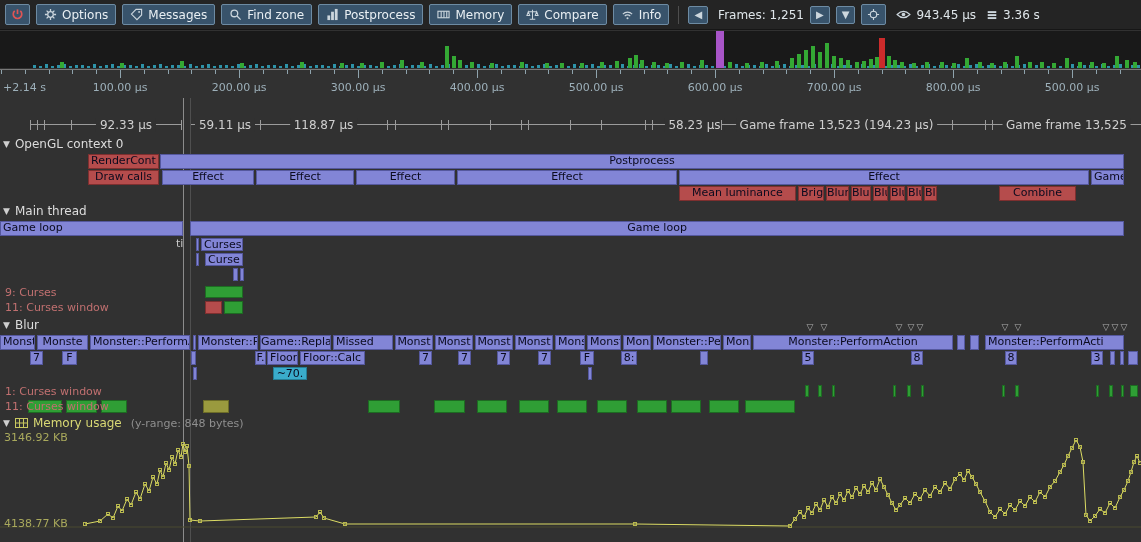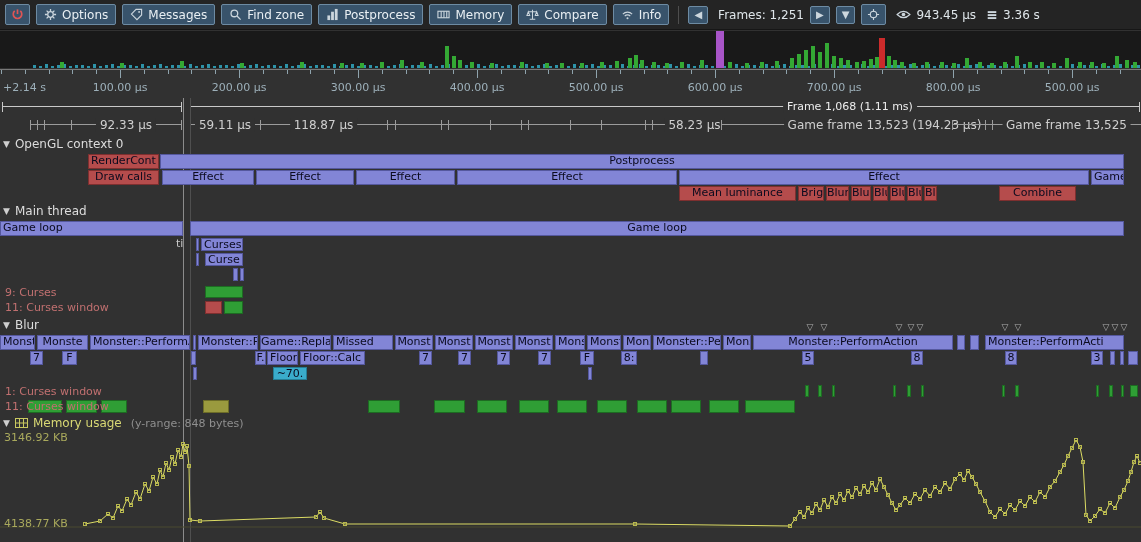--- a/index.html
+++ b/index.html
@@ -472,29 +472,20 @@
       <div class="rlabel" style="left: 596px;">500.00 μs</div>
       <div class="tick" style="left: 715px; height: 8px;"></div>
       <div class="rlabel" style="left: 715px;">600.00 μs</div>
       <div class="tick" style="left: 834px; height: 8px;"></div>
       <div class="rlabel" style="left: 834px;">700.00 μs</div>
       <div class="tick" style="left: 953px; height: 8px;"></div>
       <div class="rlabel" style="left: 953px;">800.00 μs</div>
       <div class="tick" style="left: 1072px; height: 8px;"></div>
       <div class="rlabel" style="left: 1072px;">500.00 μs</div>
     </div>
-  <div class="fband b1" id="band1" style="top:99px">
-      <div class="fseg-line" style="left: 2px; width: 179px;"></div>
-      <div class="fseg-tick" style="left: 2px;"></div>
-      <div class="fseg-tick" style="left: 181px;"></div>
-      <div class="fseg-line" style="left: 190px; width: 949px;"></div>
-      <div class="fseg-tick" style="left: 190px;"></div>
-      <div class="fseg-tick" style="left: 1139px;"></div>
-      <span class="fseg-label" style="left: 850px;">Frame 1,068 (1.11 ms)</span>
-    </div>
   <div class="fband b2" id="band2" style="top:117px">
       <div class="fseg-line" style="left: 30px; width: 7px;"></div>
       <div class="fseg-tick" style="left: 30px;"></div>
       <div class="fseg-tick" style="left: 37px;"></div>
       <div class="fseg-line" style="left: 37px; width: 7px;"></div>
       <div class="fseg-tick" style="left: 37px;"></div>
       <div class="fseg-tick" style="left: 44px;"></div>
       <div class="fseg-line" style="left: 44px; width: 27px;"></div>
       <div class="fseg-tick" style="left: 44px;"></div>
       <div class="fseg-tick" style="left: 71px;"></div>
@@ -540,21 +531,21 @@
       <div class="fseg-line" style="left: 645px; width: 7px;"></div>
       <div class="fseg-tick" style="left: 645px;"></div>
       <div class="fseg-tick" style="left: 652px;"></div>
       <div class="fseg-line" style="left: 652px; width: 69px;"></div>
       <div class="fseg-tick" style="left: 652px;"></div>
       <div class="fseg-tick" style="left: 721px;"></div>
       <span class="fseg-label" style="left: 686.5px; margin-left: 8px;">58.23 μs</span>
       <div class="fseg-line" style="left: 721px; width: 231px;"></div>
       <div class="fseg-tick" style="left: 721px;"></div>
       <div class="fseg-tick" style="left: 952px;"></div>
-      <span class="fseg-label" style="left: 836.5px; margin-left: 48px;">Game frame 13,523 (194.23 μs)</span>
+      <span class="fseg-label" style="left: 836.5px;">Game frame 13,523 (194.23 μs)</span>
       <div class="fseg-line" style="left: 952px; width: 33px;"></div>
       <div class="fseg-tick" style="left: 952px;"></div>
       <div class="fseg-tick" style="left: 985px;"></div>
       <div class="fseg-line" style="left: 985px; width: 7px;"></div>
       <div class="fseg-tick" style="left: 985px;"></div>
       <div class="fseg-tick" style="left: 992px;"></div>
       <div class="fseg-line" style="left: 992px; width: 149px;"></div>
       <div class="fseg-tick" style="left: 992px;"></div>
       <span class="fseg-label" style="left: 1066.5px;">Game frame 13,525</span>
     </div>

